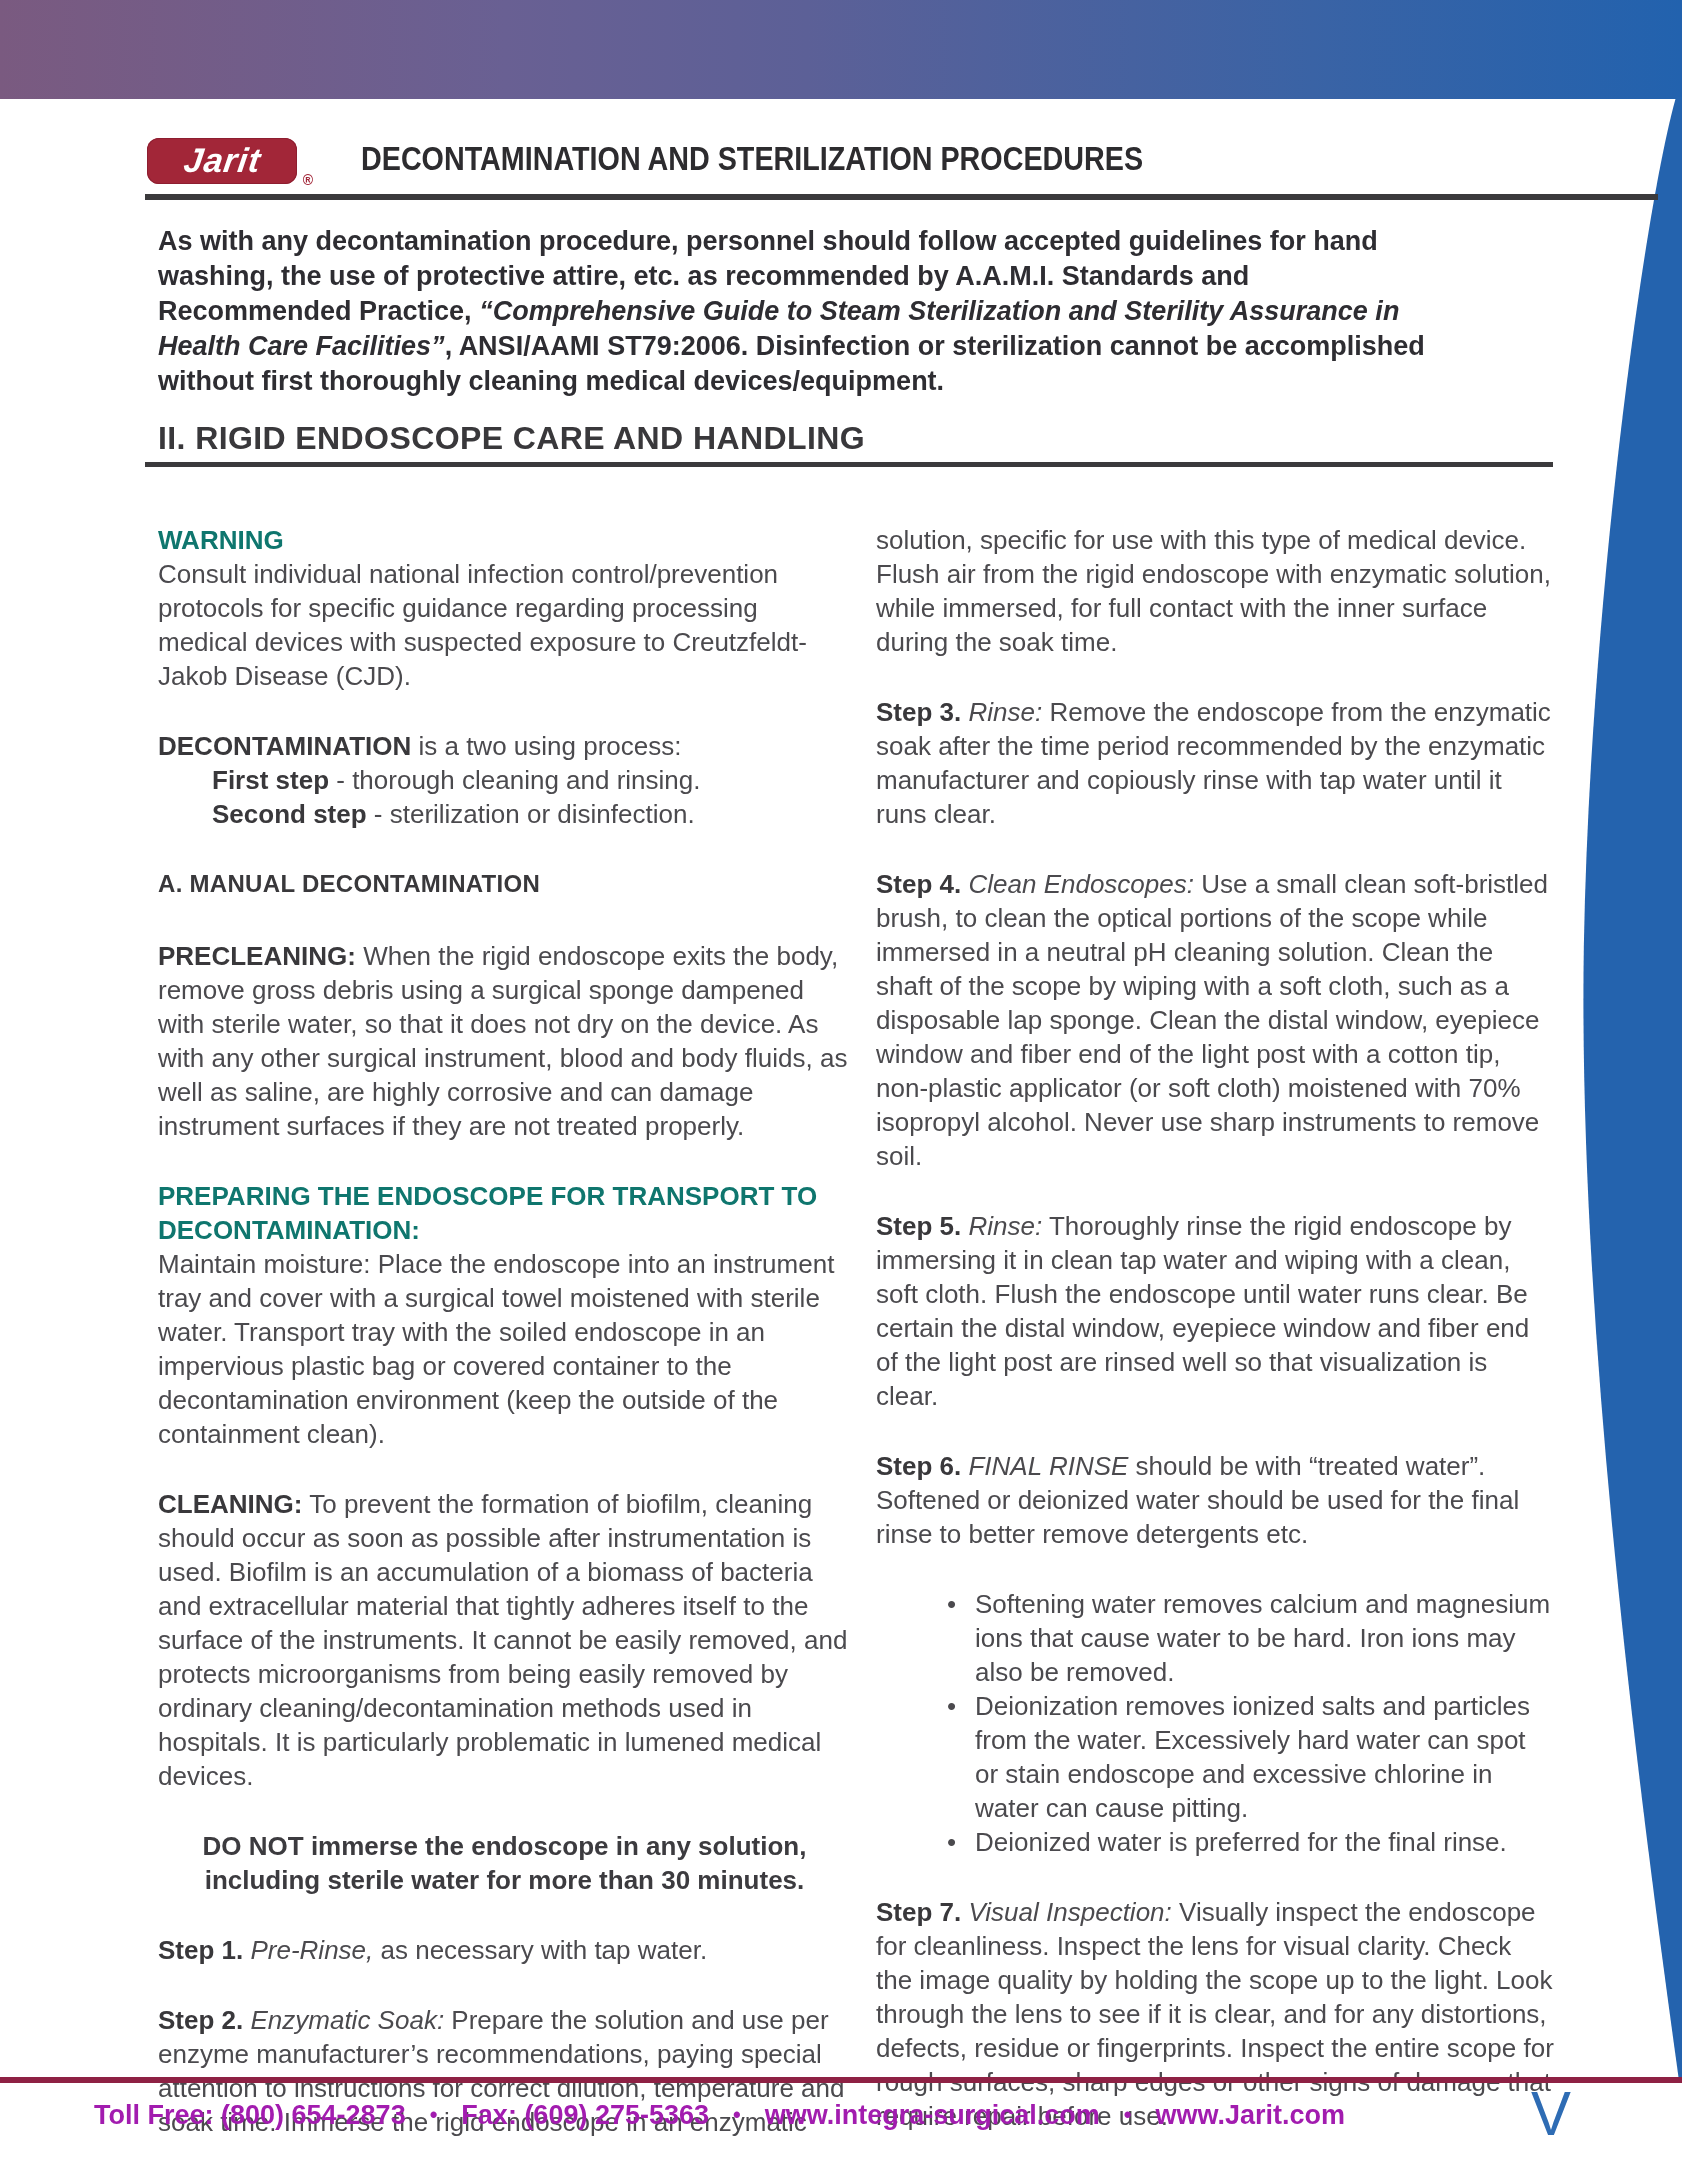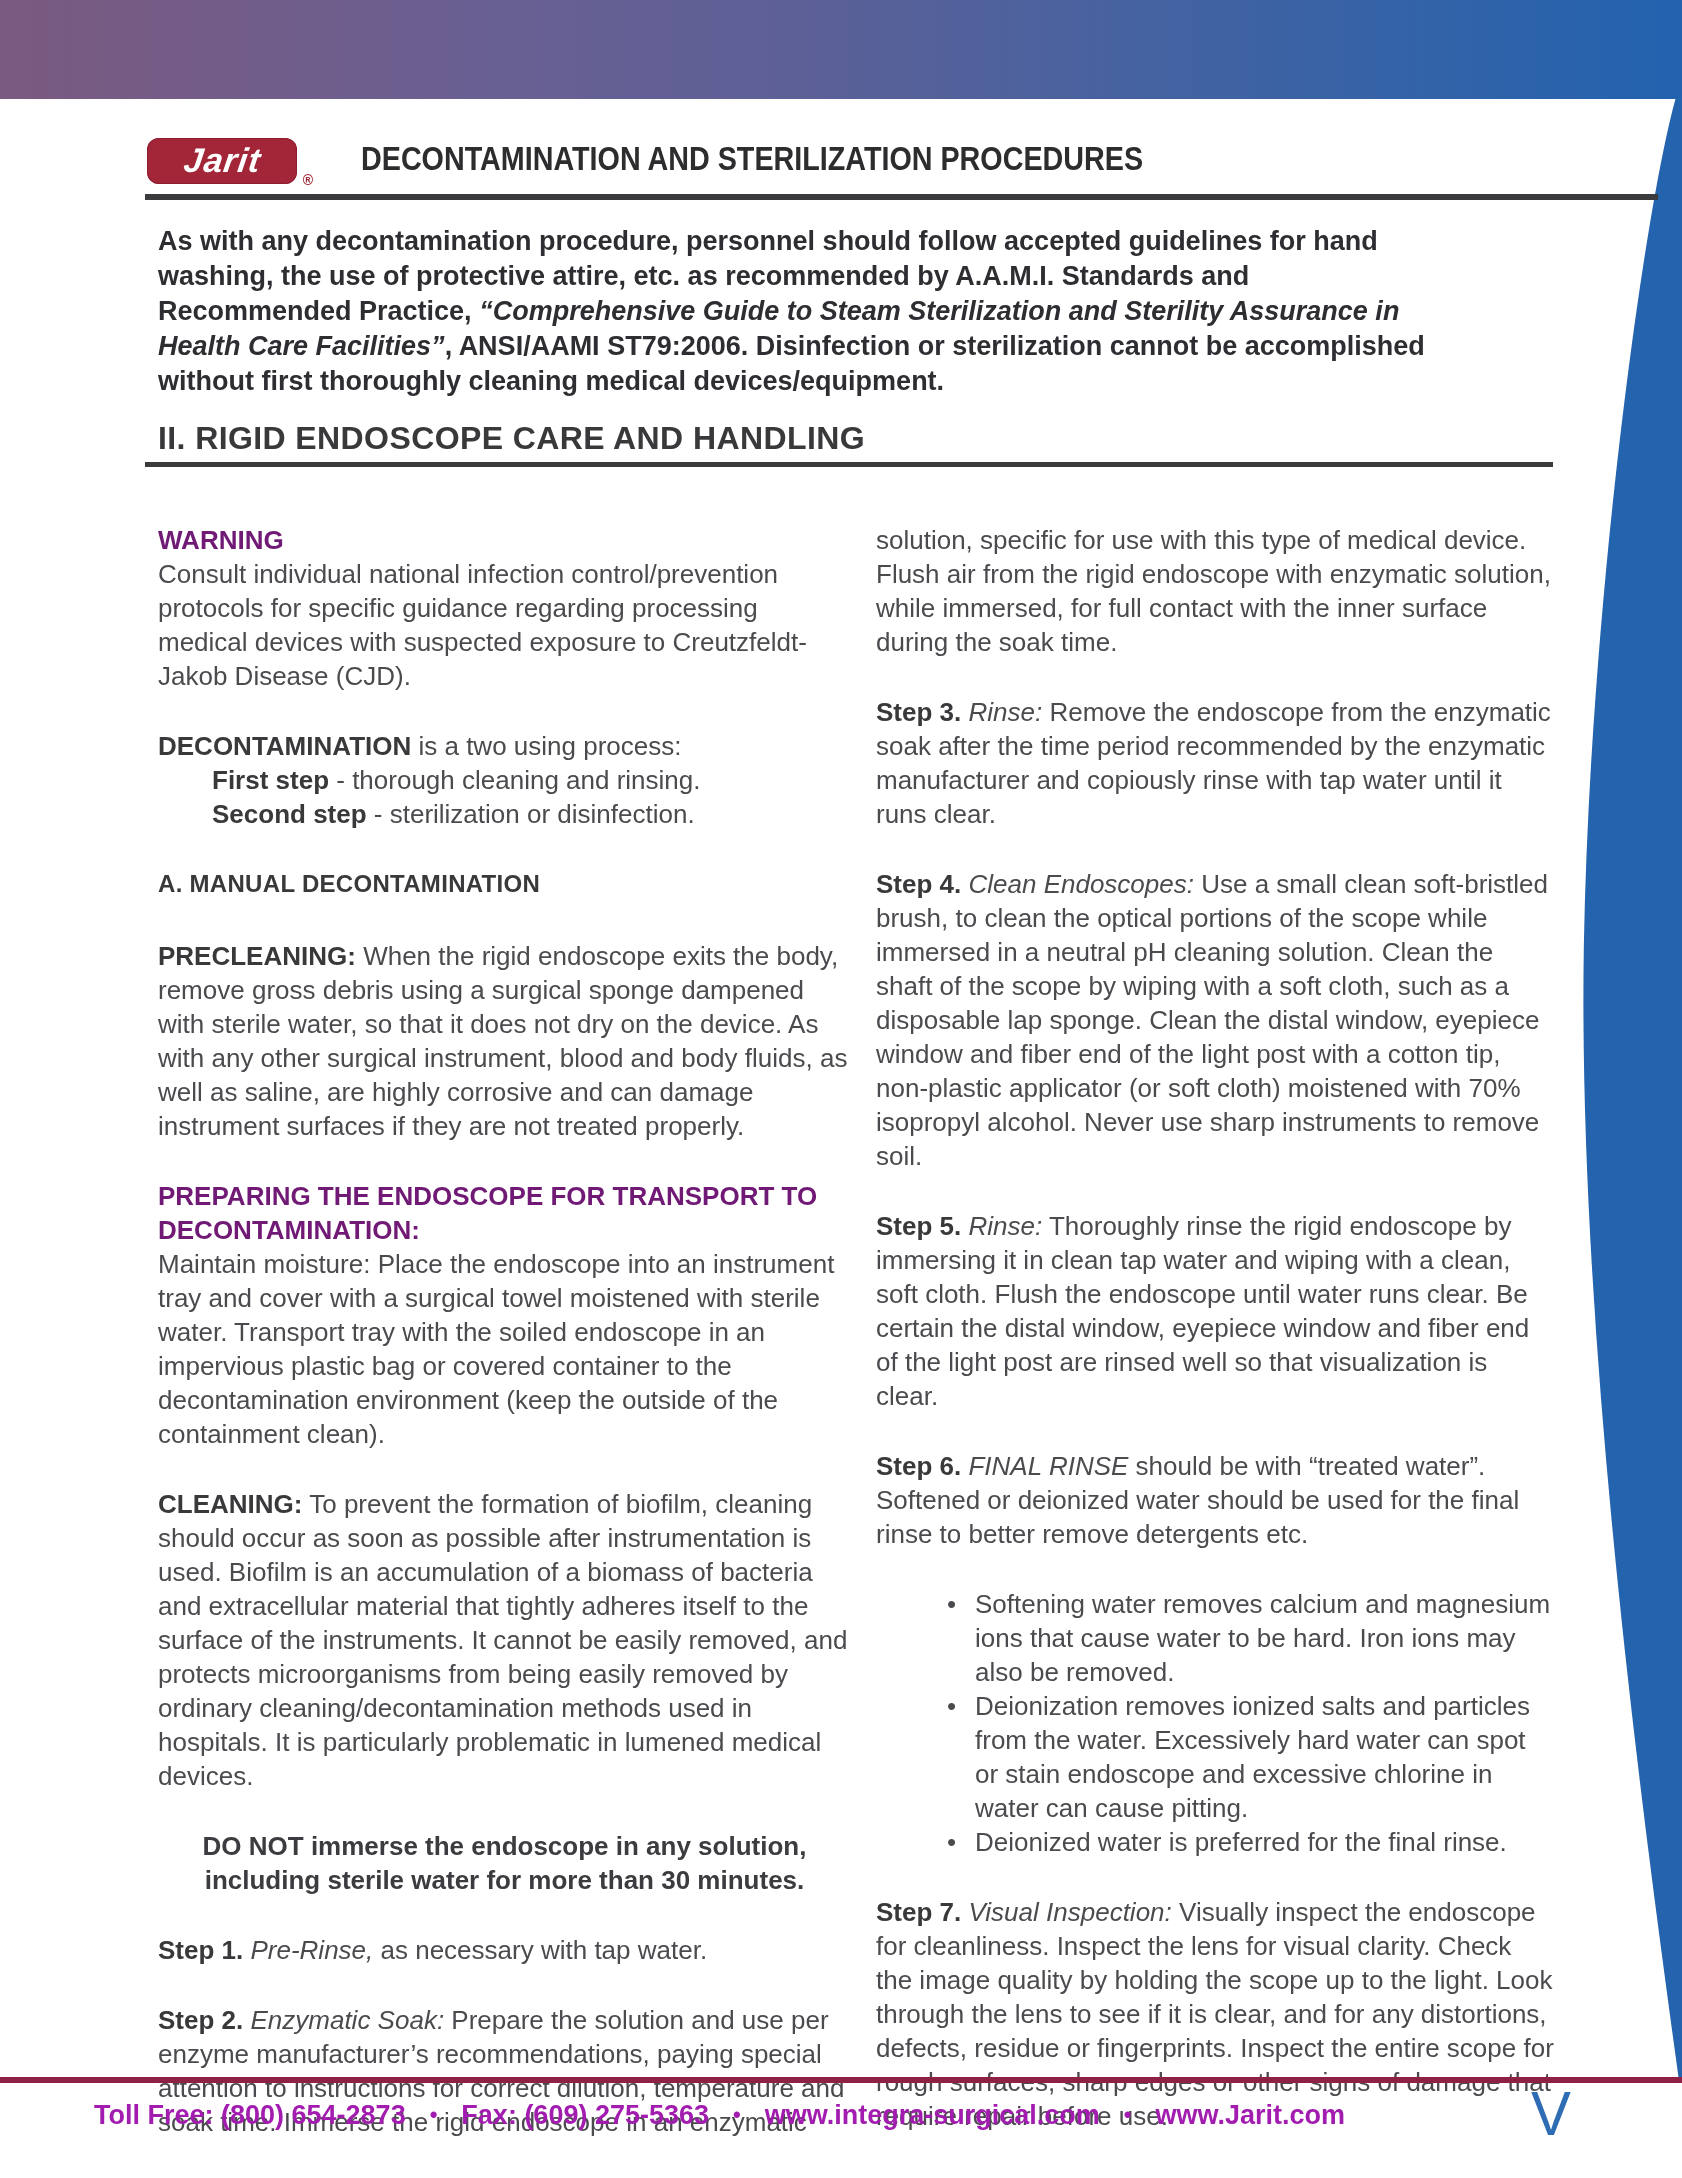--- a/index.html
+++ b/index.html
@@ -43,21 +43,21 @@
   
   .columns{
     position:absolute;left:158px;top:523px;width:1396px;
     display:flex;gap:25px;
     font-size:26px;line-height:34px;color:#4b4a4e;
   }
   .col-left{width:693px;flex:0 0 693px;}
   .col-right{width:678px;flex:0 0 678px;}
   .block{margin:0 0 36px 0;}
   .block p{margin:0;}
-  .col-h{font-size:26px;font-weight:bold;color:#701a75;margin:0;}
+  .col-h{font-size:26px;font-weight:bold;color:#0f766e;margin:0;}
   .col-h-big{font-size:24px;font-weight:bold;color:#39383b;margin:0 0 38px 0;letter-spacing:0.3px;}
   strong.lead{color:#39383b;text-align:center;}
   .indent{padding-left:54px;}
   .bold-para{font-weight:bold;color:#3c3b3f;text-align:center;}
   em.term{font-style:italic;}
   .bullets{margin:16px 0 36px 0;padding:0 0 0 99px;list-style:none;}
   .bullets li{position:relative;margin:0;}
   .bullets li::before{content:"\2022";position:absolute;left:-28px;color:#4b4a4e;}
   
   .footer-rule{position:absolute;left:0;top:2077px;width:1682px;height:6px;background:#8e2144;}

